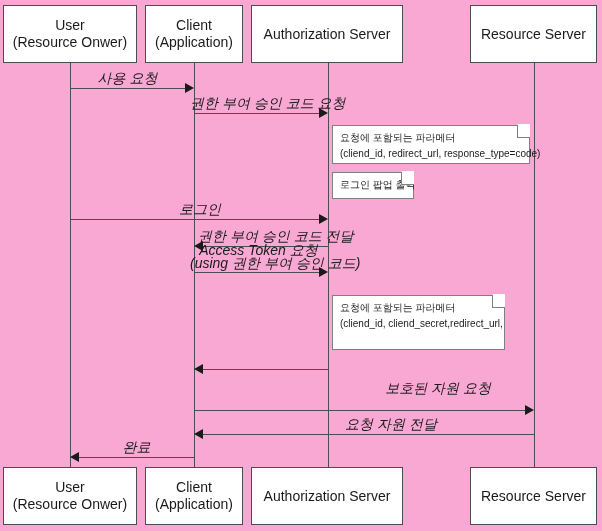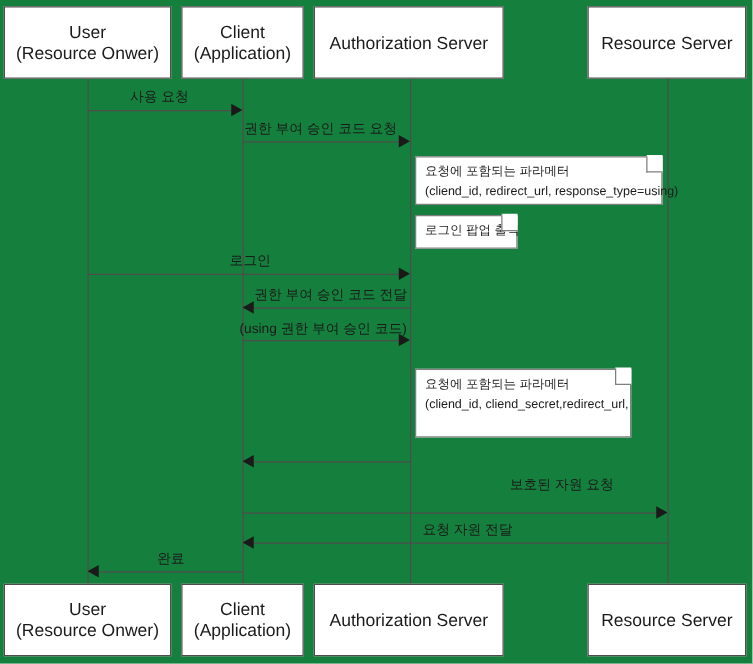--- a/index.html
+++ b/index.html
@@ -8,21 +8,21 @@
     background: #ffffff;
   }
   body {
     font-family: "Liberation Sans", "DejaVu Sans", sans-serif;
     color: #000000;
   }
   #canvas {
     position: relative;
     width: 602px;
     height: 531px;
-    background: #15803d;
+    background: #f9a8d4;
     overflow: hidden;
   }
   
   .participant {
     position: absolute;
     box-sizing: border-box;
     border: 1px solid #4d4d4d;
     background: #ffffff;
     display: flex;
     flex-direction: column;
@@ -62,26 +62,27 @@
     border-bottom: 5px solid transparent;
     border-left: 9px solid #1a1a1a;
   }
   .arrowhead.left {
     border-top: 5px solid transparent;
     border-bottom: 5px solid transparent;
     border-right: 9px solid #1a1a1a;
   }
   .msg-label {
     position: absolute;
-    font-size: 11px;
+    font-size: 14px;
     line-height: 13px;
     color: #1a1a1a;
     text-align: center;
     white-space: nowrap;
     z-index: 3;
+    font-style: italic;
   }
 
   
   .note {
     position: absolute;
     box-sizing: border-box;
     background: #ffffff;
     border: 1px solid #808080;
     z-index: 5;
     font-size: 10px;
@@ -144,56 +145,57 @@
   <div class="arrowhead right" style="left:185px; top:83px;"></div>
   <div class="msg-label" style="left:70px; top:72px; width:115px;">사용 요청</div>
 
   <div class="msg" style="left:194px; top:113px; width:125px;"></div>
   <div class="arrowhead right" style="left:319px; top:108px;"></div>
   <div class="msg-label" style="left:190px; top:97px; width:133px;">권한 부여 승인 코드 요청</div>
 
   <div class="note" style="left:332px; top:125px; width:198px; height:39px;">
     <span class="fold"></span>
     <span class="note-line title">요청에 포함되는 파라메터</span>
-    <span class="note-line">(cliend_id, redirect_url, response_type=using)</span>
+    <span class="note-line">(cliend_id, redirect_url, response_type=code)</span>
   </div>
 
   <div class="note" style="left:332px; top:172px; width:82px; height:27px;">
     <span class="fold"></span>
     <span class="note-line">로그인 팝업 출력</span>
   </div>
 
   <div class="msg" style="left:70px; top:219px; width:249px;"></div>
   <div class="arrowhead right" style="left:319px; top:214px;"></div>
   <div class="msg-label" style="left:160px; top:203px; width:80px;">로그인</div>
 
   <div class="msg" style="left:203px; top:246px; width:125px;"></div>
   <div class="arrowhead left" style="left:194px; top:241px;"></div>
   <div class="msg-label" style="left:198px; top:230px; width:133px;">권한 부여 승인 코드 전달</div>
 
   <div class="msg" style="left:194px; top:272px; width:125px;"></div>
   <div class="arrowhead right" style="left:319px; top:267px;"></div>
+  <div class="msg-label" style="left:190px; top:244px; width:137px;">Access Token 요청</div>
   <div class="msg-label" style="left:190px; top:257px; width:137px;">(using 권한 부여 승인 코드)</div>
 
   <div class="note" style="left:332px; top:295px; width:173px; height:55px;">
     <span class="fold"></span>
     <span class="note-line title">요청에 포함되는 파라메터</span>
     <span class="note-line">(cliend_id, cliend_secret,redirect_url,</span>
   </div>
 
   <div class="msg" style="left:203px; top:369px; width:125px;"></div>
   <div class="arrowhead left" style="left:194px; top:364px;"></div>
 
   <div class="msg" style="left:194px; top:410px; width:331px;"></div>
   <div class="arrowhead right" style="left:525px; top:405px;"></div>
   <div class="msg-label" style="left:331px; top:382px; width:160px; text-align:right;">보호된 자원 요청</div>
 
   <div class="msg" style="left:203px; top:434px; width:331px;"></div>
   <div class="arrowhead left" style="left:194px; top:429px;"></div>
-  <div class="msg-label" style="left:324px; top:418px; width:100px;">요청 자원 전달</div>
+  <div class="msg-label" style="left:341px; top:418px; width:100px;">요청 자원 전달</div>
 
   <div class="msg" style="left:79px; top:457px; width:115px;"></div>
   <div class="arrowhead left" style="left:70px; top:452px;"></div>
   <div class="msg-label" style="left:79px; top:441px; width:115px;">완료</div>
 
   <div class="participant" style="left:3px; top:467px; width:134px; height:58px;">
     <span>User</span>
     <span>(Resource Onwer)</span>
   </div>
 

